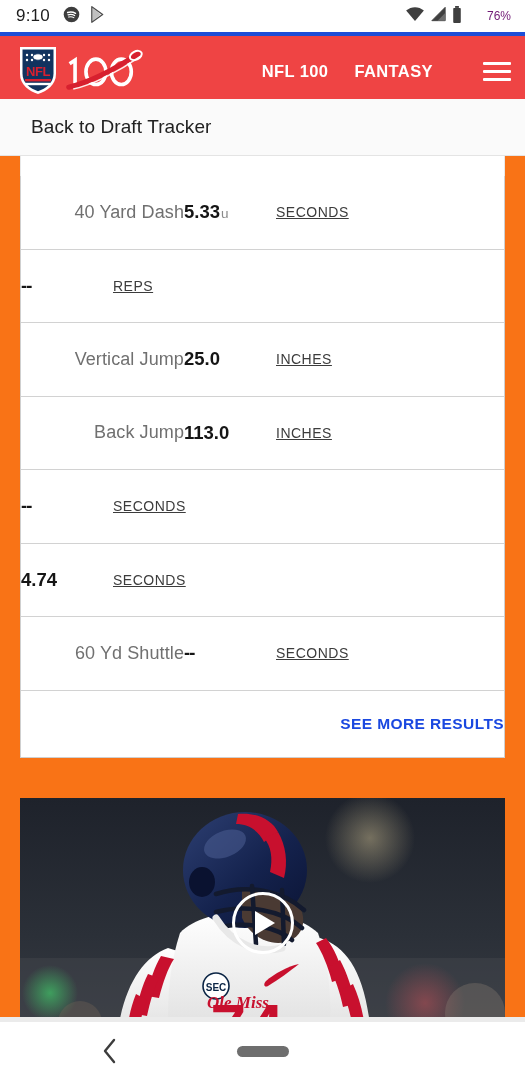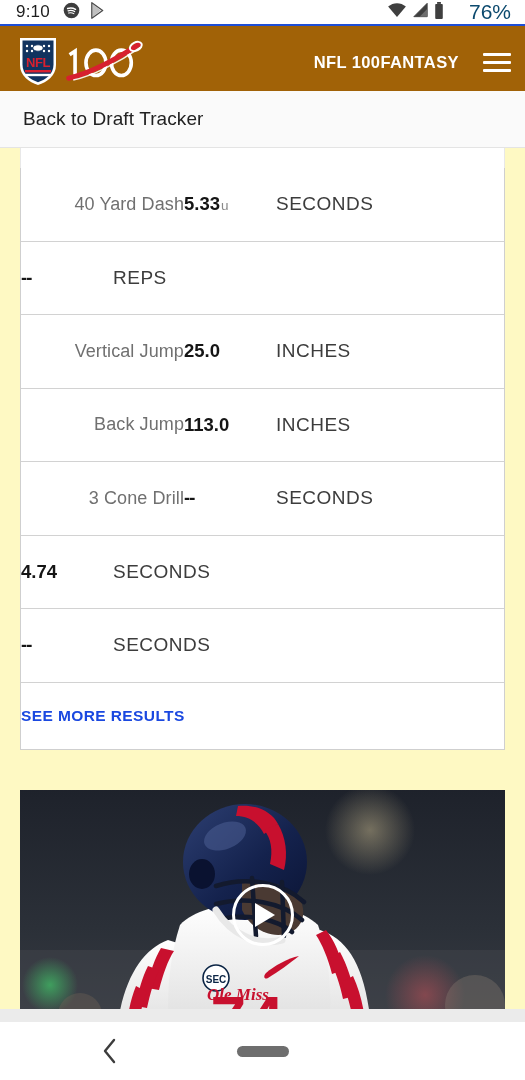--- a/index.html
+++ b/index.html
@@ -6,55 +6,55 @@
   html, body {
     width: 525px; height: 1080px;
     font-family: "Liberation Sans", sans-serif;
     background: #ffffff;
     overflow: hidden;
   }
   .phone { width: 525px; height: 1080px; position: relative; background: #ebebeb; }
 
   
   .statusbar {
-    height: 24px; background: #ffffff;
+    height: 32px; background: #ffffff;
     display: flex; align-items: center;
     padding: 0 14px 0 16px;
   }
   .status-time { font-size: 17px; color: #1d1d1d; letter-spacing: .2px; }
   .status-left-icons { display: flex; align-items: center; gap: 10px; margin-left: 13px; }
   .status-right { margin-left: auto; display: flex; align-items: center; gap: 5px; }
-  .status-batt-text { font-size: 21px; color: #0c4a6e; margin-left: 20px; }
+  .status-batt-text { font-size: 12px; color: #701a75; margin-left: 20px; }
 
   
   .nflbar {
-    height: 67px; background: #a16207;
+    height: 67px; background: #ef4444;
     display: flex; align-items: center;
     padding: 8px 14px 0 16px;
-    border-top: 2px solid #1d4ed8;
+    border-top: 4px solid #1d4ed8;
   }
   .logo-wrap { display: flex; align-items: center; gap: 6px; }
-  .navlinks { margin-left: auto; display: flex; align-items: center; }
+  .navlinks { margin-left: auto; display: flex; align-items: center; gap: 26px; }
   .navlink {
     color: #ffffff; font-size: 16.5px; font-weight: 700;
     letter-spacing: .4px; white-space: nowrap;
   }
   .hamburger { width: 28px; display: flex; flex-direction: column; gap: 5px; margin-left: 24px; }
   .hamburger i { display: block; height: 3px; background: #ffffff; border-radius: 1px; }
 
   
   .backbar {
     height: 57px; background: #fafafa;
-    display: flex; align-items: center; padding-left: 23px;
+    display: flex; align-items: center; padding-left: 31px;
     border-bottom: 1px solid #e4e4e4;
   }
   .backbar-text { font-size: 19px; color: #222222; letter-spacing: .1px; }
 
   
-  .content { background: #fef9c3; height: 861px; overflow: hidden; position: relative; }
+  .content { background: #f97316; height: 861px; overflow: hidden; position: relative; }
 
   .card {
     margin: 0 20px; background: #ffffff;
     border: 1px solid #cfcfcf; border-top: none;
     position: relative;
   }
   .card-partial {
     margin: 0 20px; background: #ffffff;
     border-left: 1px solid #e8e8e8; border-right: 1px solid #e8e8e8;
     height: 20px;
@@ -75,26 +75,27 @@
     width: 92px; 
     font-size: 18.5px; font-weight: 700; color: #151515;
     position: relative; white-space: nowrap;
   }
   .stat-value .dash { color: #151515; font-weight: 700; letter-spacing: -1px; }
   .stat-suffix {
     font-size: 13.5px; font-weight: 400; color: #8a8a8a;
     margin-left: 1px; vertical-align: baseline;
   }
   .stat-unit {
-    font-size: 19px; color: #3c3c3c; letter-spacing: .5px;
+    font-size: 14px; color: #3c3c3c; letter-spacing: .5px;
     white-space: nowrap;
+    text-decoration: underline;
   }
 
   .see-more-row {
-    height: 66px; display: flex; align-items: center; justify-content: flex-start;
+    height: 66px; display: flex; align-items: center; justify-content: flex-end;
   }
   .see-more-link {
     color: #1a48e0; font-size: 15.5px; font-weight: 700; letter-spacing: .4px;
   }
 
   
   .video-wrap {
     margin: 40px 20px 0 20px; height: 250px;
     position: relative; overflow: hidden;
     background: #22262e;
@@ -242,31 +243,31 @@
         <span class="stat-unit">INCHES</span>
       </div>
 
       <div class="stat-row">
         <span class="stat-label">Back Jump</span>
         <span class="stat-value">113.0</span>
         <span class="stat-unit">INCHES</span>
       </div>
 
       <div class="stat-row">
-        <span class="stat-label">3 Cone Drill</span>
         <span class="stat-value"><span class="dash">--</span></span>
         <span class="stat-unit">SECONDS</span>
       </div>
 
       <div class="stat-row">
         <span class="stat-value">4.74</span>
         <span class="stat-unit">SECONDS</span>
       </div>
 
       <div class="stat-row">
+        <span class="stat-label">60 Yd Shuttle</span>
         <span class="stat-value"><span class="dash">--</span></span>
         <span class="stat-unit">SECONDS</span>
       </div>
 
       <div class="see-more-row">
         <span class="see-more-link">SEE MORE RESULTS</span>
       </div>
     </div>
 
     <div class="video-wrap">

